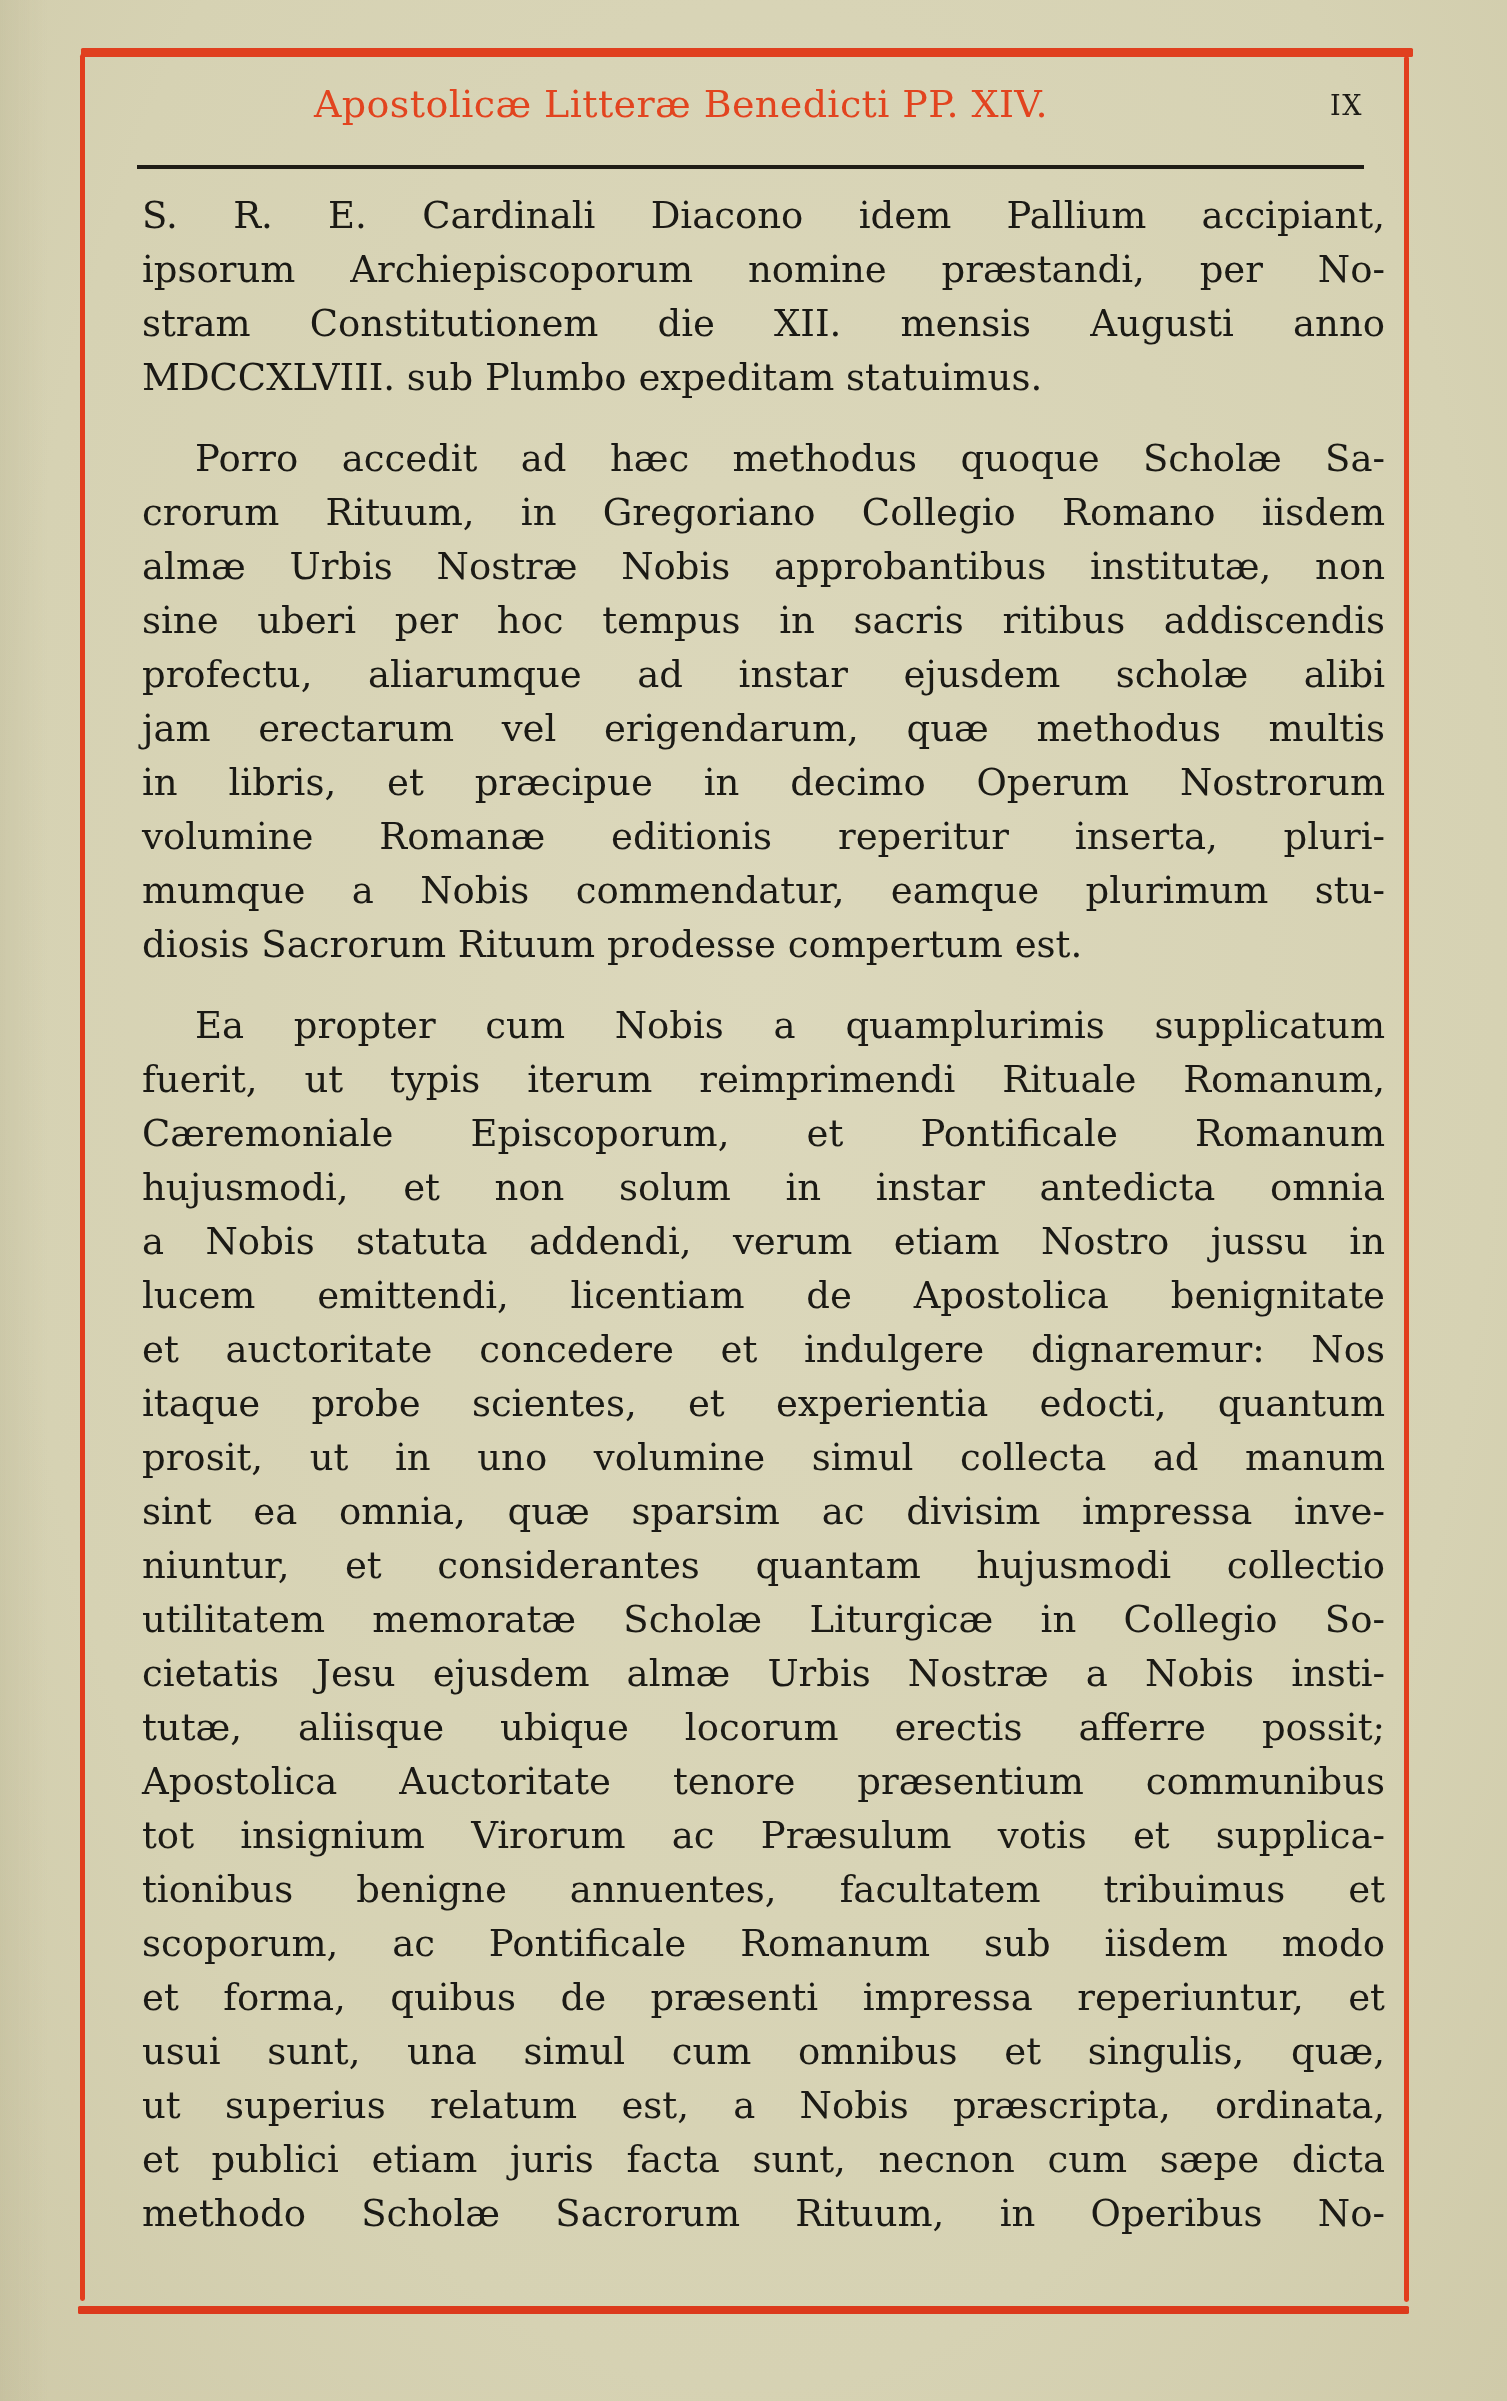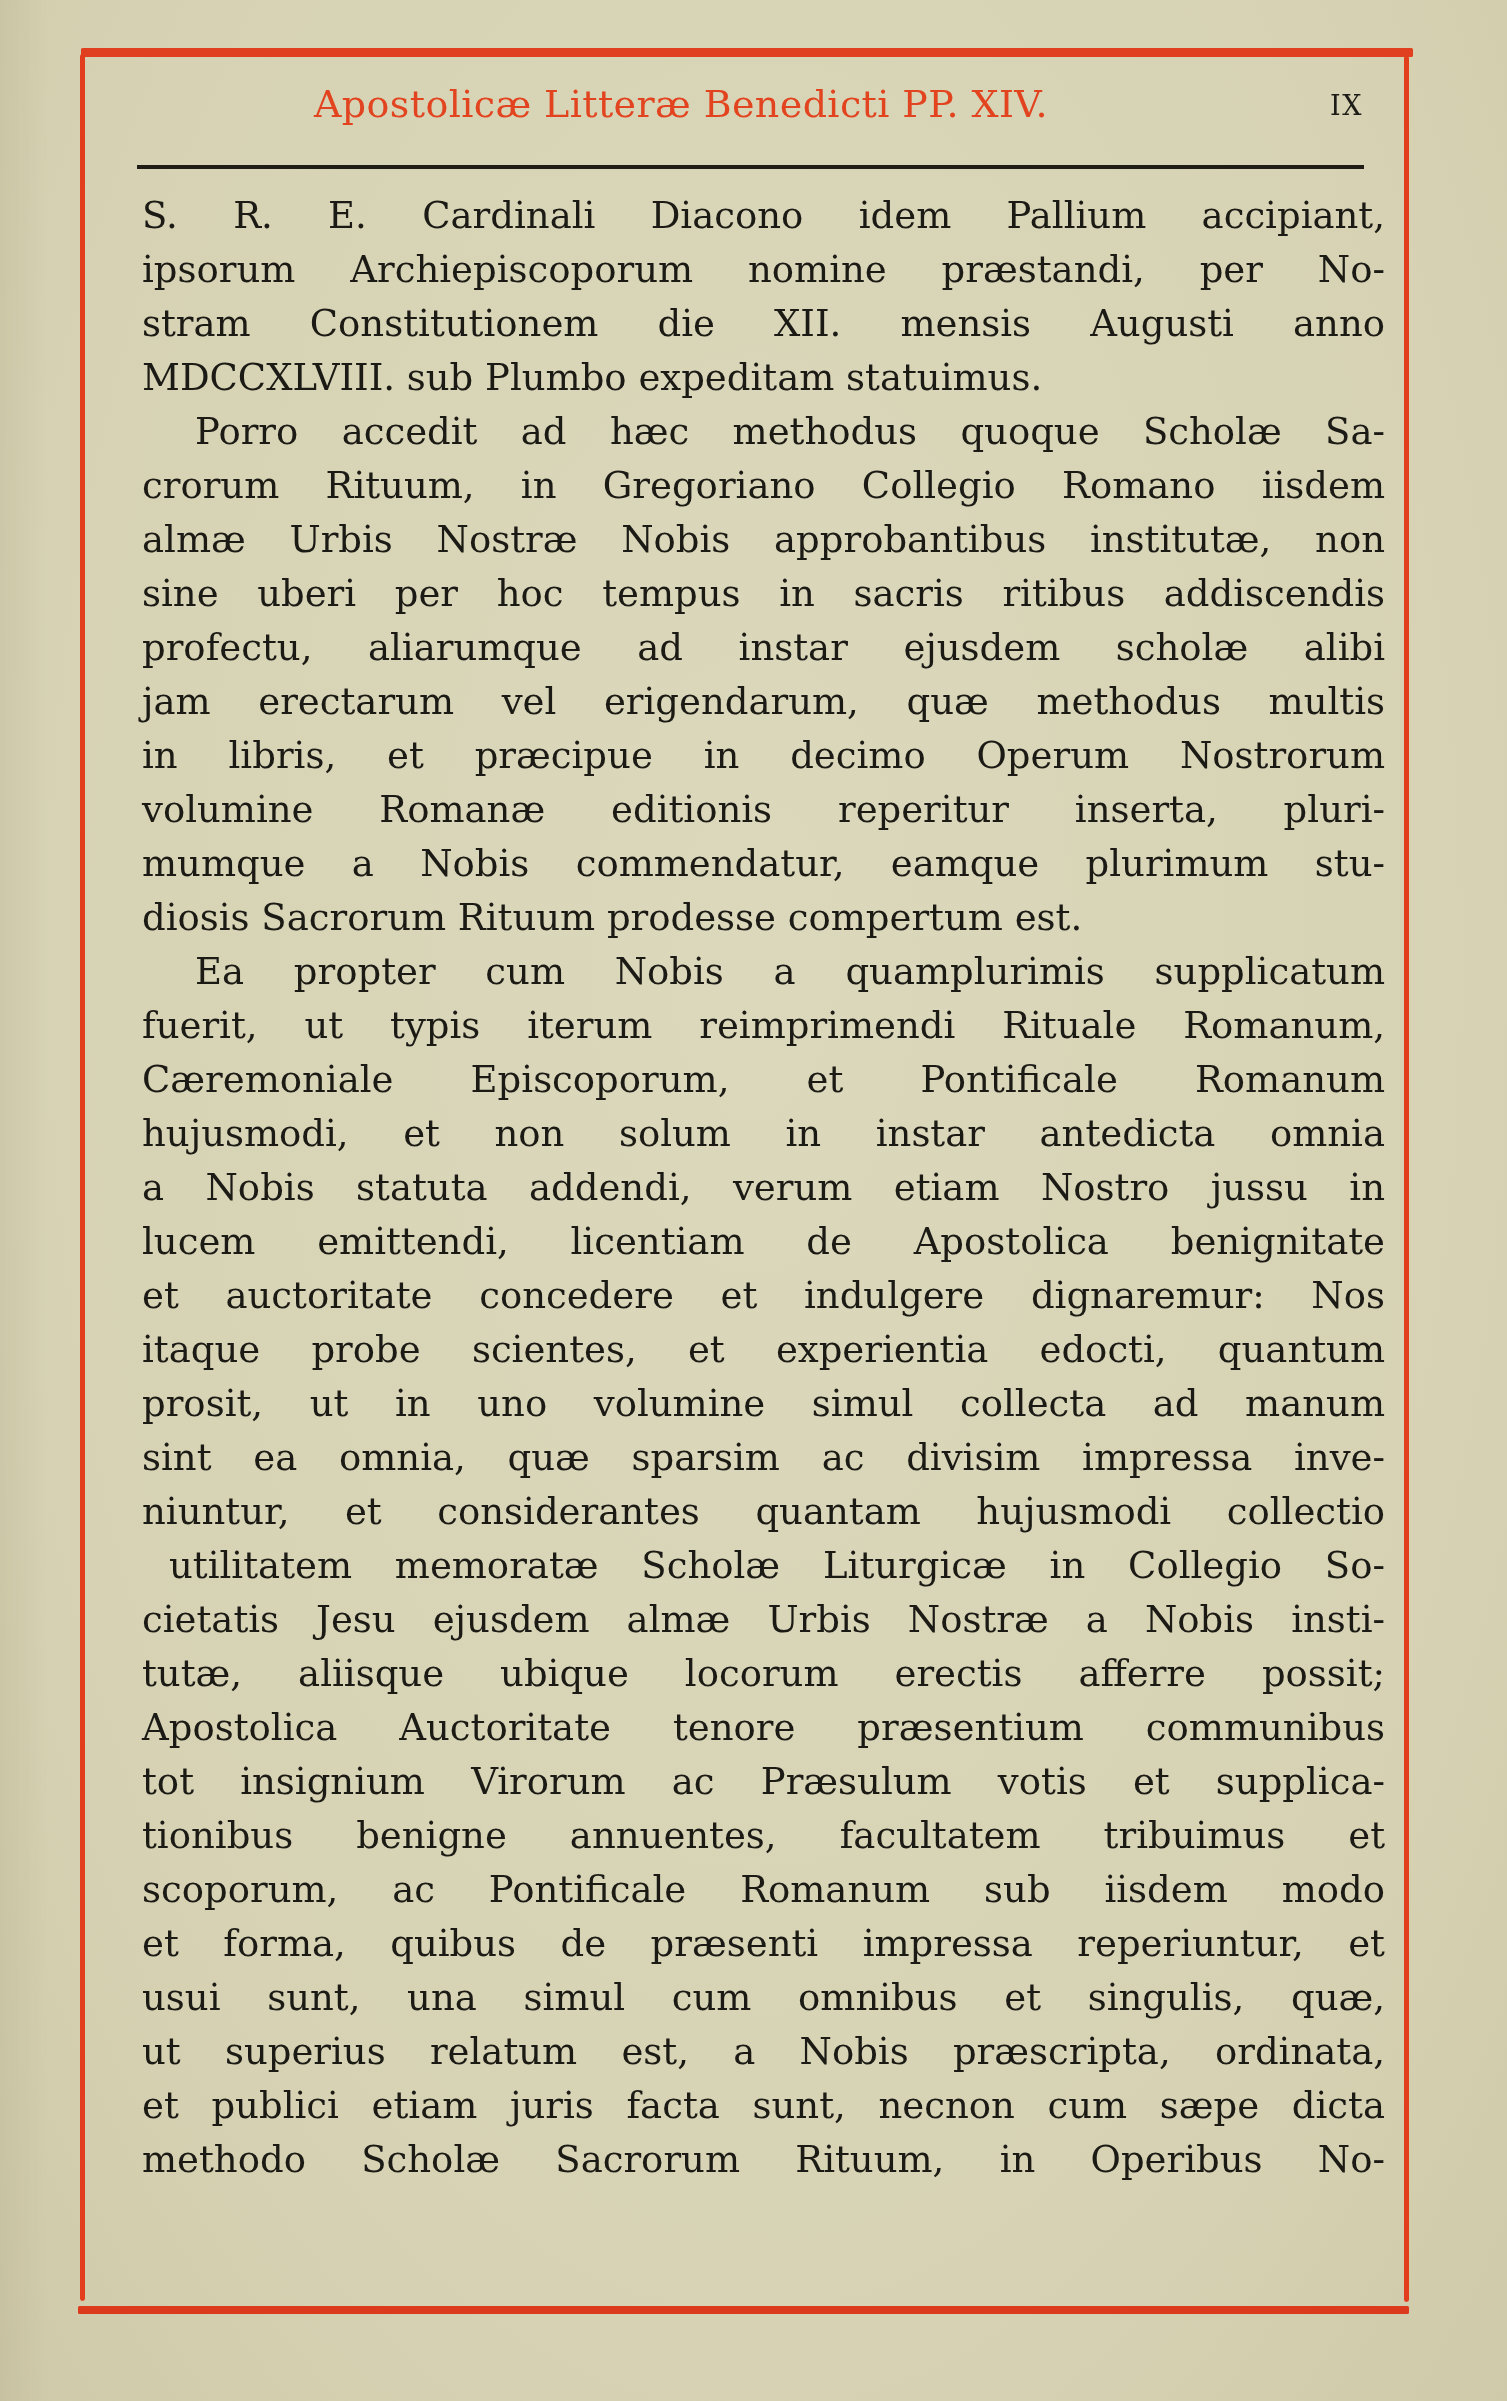--- a/index.html
+++ b/index.html
@@ -96,20 +96,21 @@
       text-align: justify;
       text-align-last: justify;
       overflow: visible;
     }
     .line.last {
       text-align: left;
       text-align-last: left;
     }
     .line.indent {
       padding-left: 53px;
+      margin-top: 27px;
     }
   </style>
 </head>
 <body>
 
 <div class="page">
   <div class="frame-top"></div>
   <div class="frame-left"></div>
   <div class="frame-right"></div>
   <div class="frame-bottom"></div>
@@ -137,21 +138,21 @@
       <div class="line"><span style="white-space: nowrap; word-spacing: 0px;">fuerit, ut typis iterum reimprimendi Rituale Romanum,</span></div>
       <div class="line"><span style="white-space: nowrap; word-spacing: 0px;">Cæremoniale Episcoporum, et Pontificale Romanum</span></div>
       <div class="line"><span style="white-space: nowrap; word-spacing: 0px;">hujusmodi, et non solum in instar antedicta omnia</span></div>
       <div class="line"><span style="white-space: nowrap; word-spacing: 0px;">a Nobis statuta addendi, verum etiam Nostro jussu in</span></div>
       <div class="line"><span style="white-space: nowrap; word-spacing: 0px;">lucem emittendi, licentiam de Apostolica benignitate</span></div>
       <div class="line"><span style="white-space: nowrap; word-spacing: 0px;">et auctoritate concedere et indulgere dignaremur: Nos</span></div>
       <div class="line"><span style="white-space: nowrap; word-spacing: 0px;">itaque probe scientes, et experientia edocti, quantum</span></div>
       <div class="line"><span style="white-space: nowrap; word-spacing: 0px;">prosit, ut in uno volumine simul collecta ad manum</span></div>
       <div class="line"><span style="white-space: nowrap; word-spacing: 0px;">sint ea omnia, quæ sparsim ac divisim impressa inve-</span></div>
       <div class="line"><span style="white-space: nowrap; word-spacing: 0px;">niuntur, et considerantes quantam hujusmodi collectio</span></div>
-      <div class="line"><span style="white-space: nowrap; word-spacing: 0px; margin-left: 27px;">utilitatem memoratæ Scholæ Liturgicæ in Collegio So-</span></div>
+      <div class="line"><span style="white-space: nowrap; word-spacing: 0px;">utilitatem memoratæ Scholæ Liturgicæ in Collegio So-</span></div>
       <div class="line"><span style="white-space: nowrap; word-spacing: 0px;">cietatis Jesu ejusdem almæ Urbis Nostræ a Nobis insti-</span></div>
       <div class="line"><span style="white-space: nowrap; word-spacing: 0px;">tutæ, aliisque ubique locorum erectis afferre possit;</span></div>
       <div class="line"><span style="white-space: nowrap; word-spacing: 0px;">Apostolica Auctoritate tenore præsentium communibus</span></div>
       <div class="line"><span style="white-space: nowrap; word-spacing: 0px; margin-top: 42px;">tot insignium Virorum ac Præsulum votis et supplica-</span></div>
       <div class="line"><span style="white-space: nowrap; word-spacing: 0px;">tionibus benigne annuentes, facultatem tribuimus et</span></div>
       <div class="line"><span style="white-space: nowrap; word-spacing: 0px;">scoporum, ac Pontificale Romanum sub iisdem modo</span></div>
       <div class="line"><span style="white-space: nowrap; word-spacing: 0px;">et forma, quibus de præsenti impressa reperiuntur, et</span></div>
       <div class="line"><span style="white-space: nowrap; word-spacing: 0px;">usui sunt, una simul cum omnibus et singulis, quæ,</span></div>
       <div class="line"><span style="white-space: nowrap; word-spacing: 0px;">ut superius relatum est, a Nobis præscripta, ordinata,</span></div>
       <div class="line"><span style="white-space: nowrap; word-spacing: 0px;">et publici etiam juris facta sunt, necnon cum sæpe dicta</span></div>

